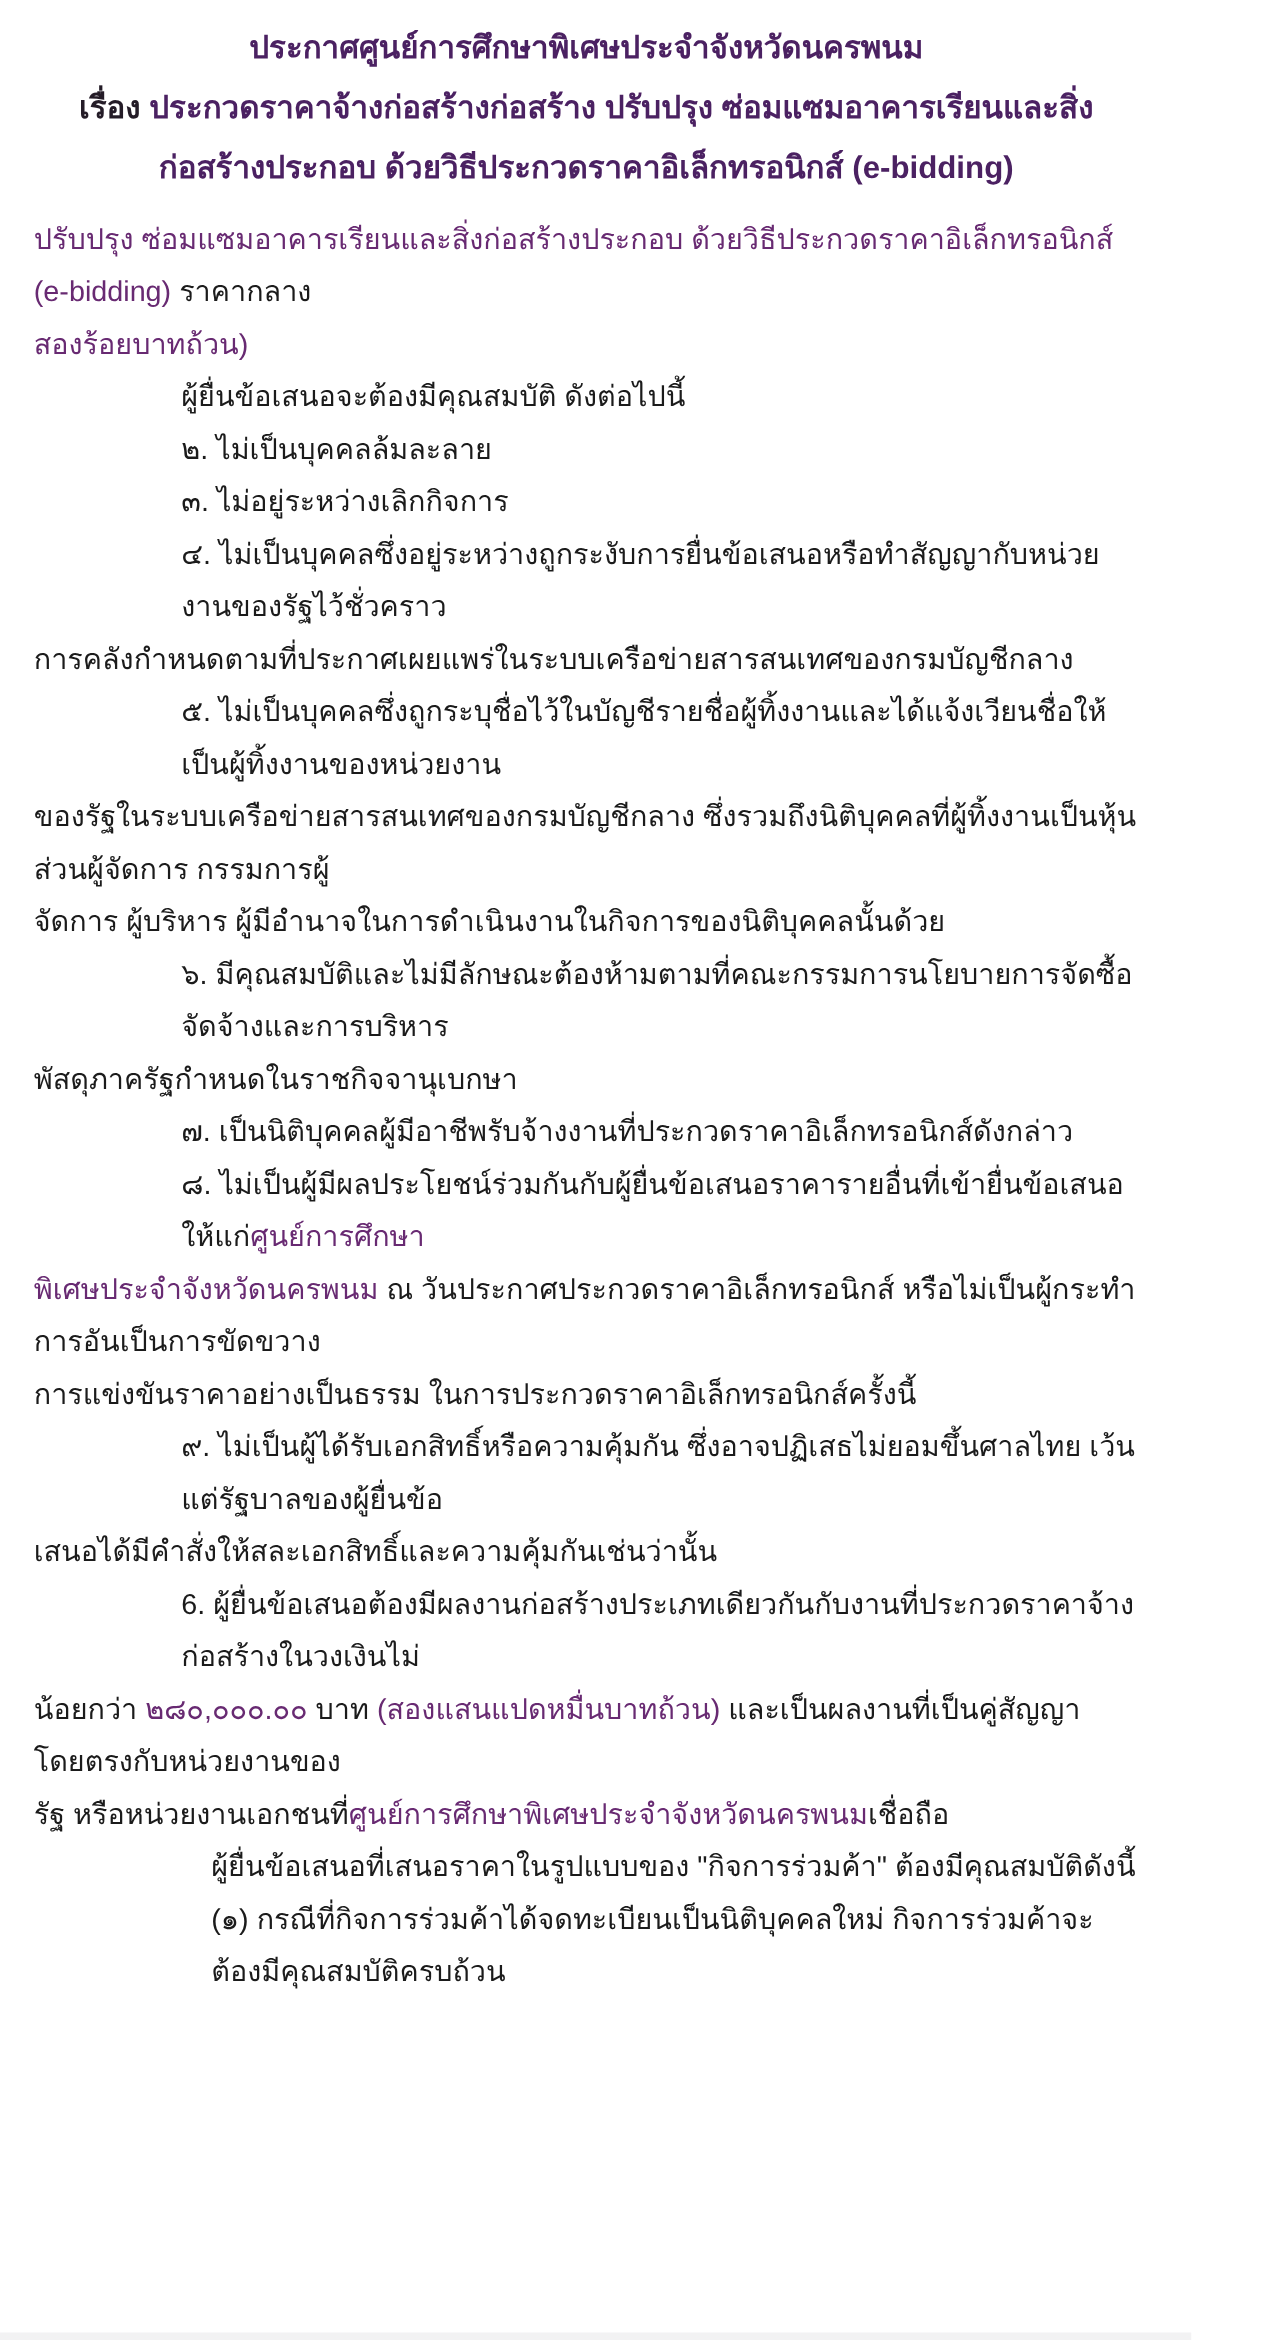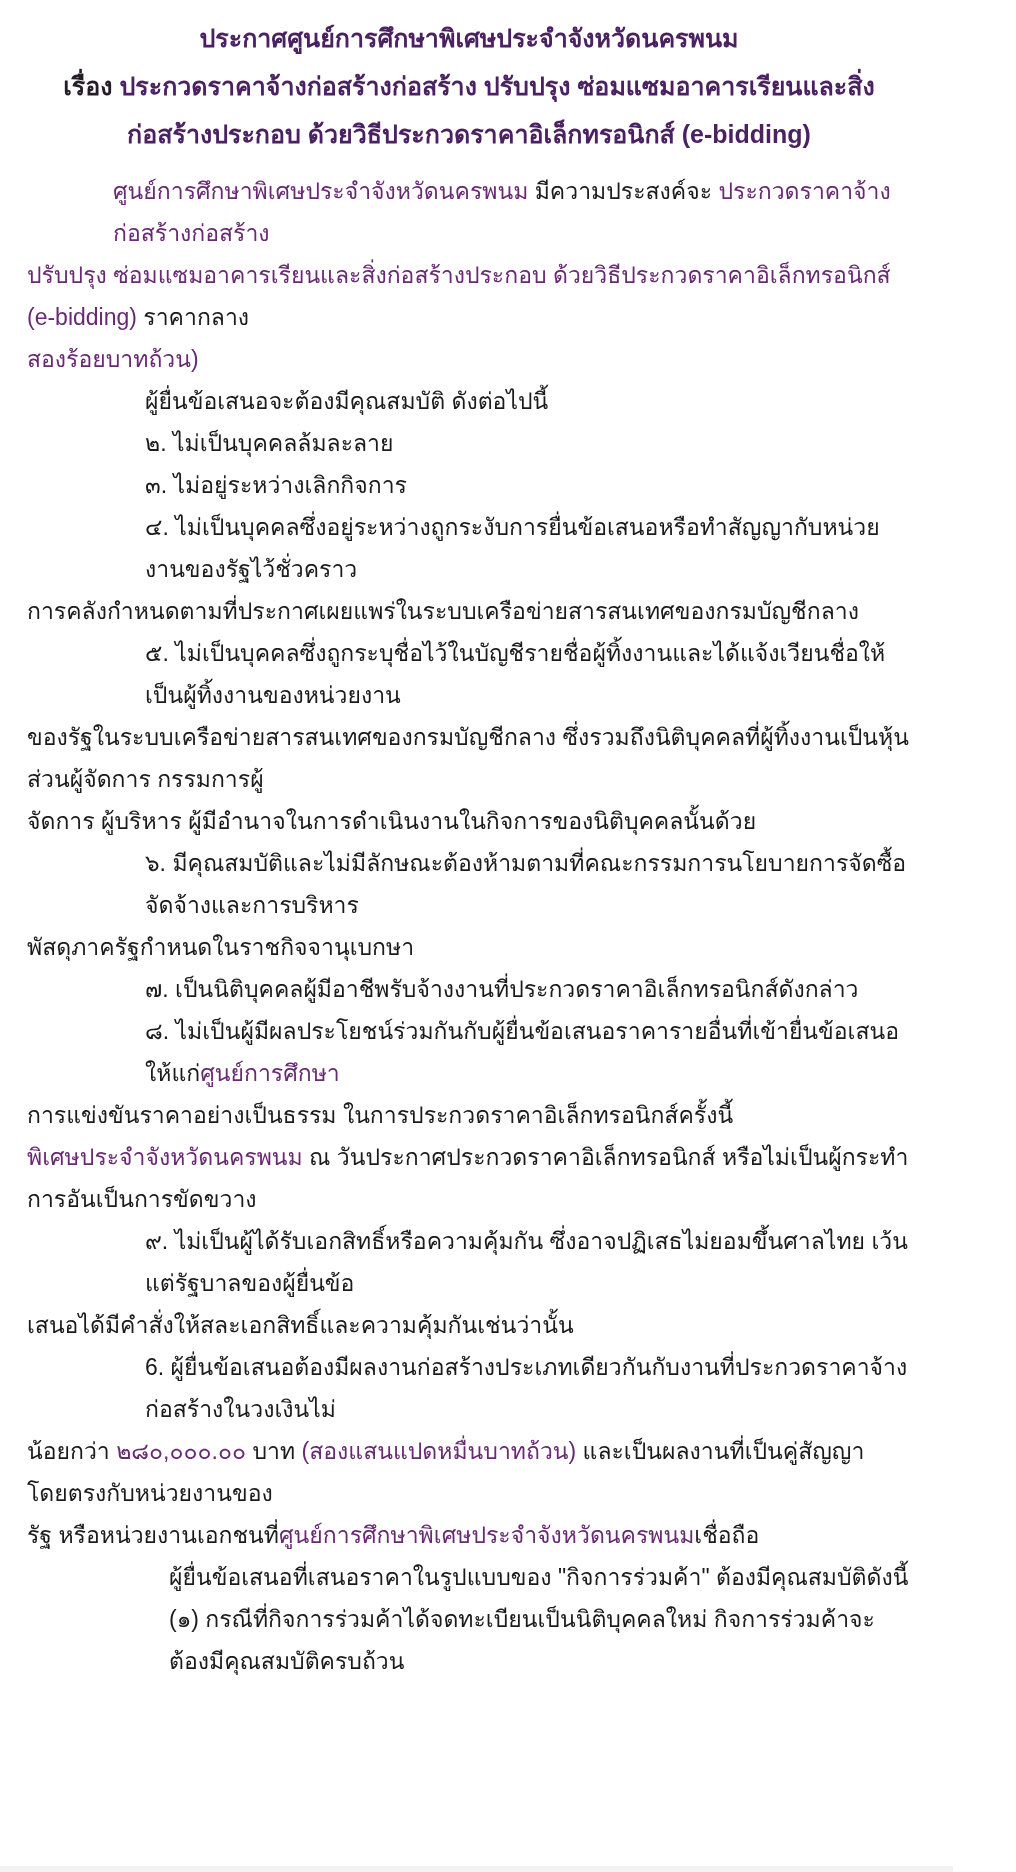--- a/index.html
+++ b/index.html
@@ -46,37 +46,36 @@
   <div class="hdr">
     <div>
       <span class="h">ประกาศศูนย์การศึกษาพิเศษประจำจังหวัดนครพนม</span>
     </div>
     <div>
       <span class="hk">เรื่อง </span><span class="h">ประกวดราคาจ้างก่อสร้างก่อสร้าง ปรับปรุง ซ่อมแซมอาคารเรียนและสิ่งก่อสร้างประกอบ ด้วยวิธีประกวดราคาอิเล็กทรอนิกส์ (e-bidding)</span>
     </div>
   </div>
 
   <div class="doc-body">
-      <div class="line in-p"><span class="seg-a">ศูนย์การศึกษาพิเศษประจำจังหวัดนครพนม </span><span class="seg-k">มีความประสงค์จะ </span><span class="seg-a">ประกวดราคาจ้างก่อสร้างก่อสร้าง</span></div>
       <div class="line"><span class="seg-a">ปรับปรุง ซ่อมแซมอาคารเรียนและสิ่งก่อสร้างประกอบ ด้วยวิธีประกวดราคาอิเล็กทรอนิกส์ (e-bidding) </span><span class="seg-k">ราคากลาง</span></div>
       <div class="line"><span class="seg-a">สองร้อยบาทถ้วน)</span></div>
       <div class="line in-l"><span class="seg-k">ผู้ยื่นข้อเสนอจะต้องมีคุณสมบัติ ดังต่อไปนี้</span></div>
       <div class="line in-l"><span class="seg-k">๒. ไม่เป็นบุคคลล้มละลาย</span></div>
       <div class="line in-l"><span class="seg-k">๓. ไม่อยู่ระหว่างเลิกกิจการ</span></div>
       <div class="line in-l"><span class="seg-k">๔. ไม่เป็นบุคคลซึ่งอยู่ระหว่างถูกระงับการยื่นข้อเสนอหรือทำสัญญากับหน่วยงานของรัฐไว้ชั่วคราว</span></div>
       <div class="line"><span class="seg-k">การคลังกำหนดตามที่ประกาศเผยแพร่ในระบบเครือข่ายสารสนเทศของกรมบัญชีกลาง</span></div>
       <div class="line in-l"><span class="seg-k">๕. ไม่เป็นบุคคลซึ่งถูกระบุชื่อไว้ในบัญชีรายชื่อผู้ทิ้งงานและได้แจ้งเวียนชื่อให้เป็นผู้ทิ้งงานของหน่วยงาน</span></div>
       <div class="line"><span class="seg-k">ของรัฐในระบบเครือข่ายสารสนเทศของกรมบัญชีกลาง ซึ่งรวมถึงนิติบุคคลที่ผู้ทิ้งงานเป็นหุ้นส่วนผู้จัดการ กรรมการผู้</span></div>
       <div class="line"><span class="seg-k">จัดการ ผู้บริหาร ผู้มีอำนาจในการดำเนินงานในกิจการของนิติบุคคลนั้นด้วย</span></div>
       <div class="line in-l"><span class="seg-k">๖. มีคุณสมบัติและไม่มีลักษณะต้องห้ามตามที่คณะกรรมการนโยบายการจัดซื้อจัดจ้างและการบริหาร</span></div>
       <div class="line"><span class="seg-k">พัสดุภาครัฐกำหนดในราชกิจจานุเบกษา</span></div>
       <div class="line in-l"><span class="seg-k">๗. เป็นนิติบุคคลผู้มีอาชีพรับจ้างงานที่ประกวดราคาอิเล็กทรอนิกส์ดังกล่าว</span></div>
       <div class="line in-l"><span class="seg-k">๘. ไม่เป็นผู้มีผลประโยชน์ร่วมกันกับผู้ยื่นข้อเสนอราคารายอื่นที่เข้ายื่นข้อเสนอให้แก่</span><span class="seg-a">ศูนย์การศึกษา</span></div>
+      <div class="line"><span class="seg-a">พิเศษประจำจังหวัดนครพนม </span><span class="seg-k">ณ วันประกาศประกวดราคาอิเล็กทรอนิกส์ หรือไม่เป็นผู้กระทำการอันเป็นการขัดขวาง</span></div>
       <div class="line"><span class="seg-k">การแข่งขันราคาอย่างเป็นธรรม ในการประกวดราคาอิเล็กทรอนิกส์ครั้งนี้</span></div>
-      <div class="line"><span class="seg-a">พิเศษประจำจังหวัดนครพนม </span><span class="seg-k">ณ วันประกาศประกวดราคาอิเล็กทรอนิกส์ หรือไม่เป็นผู้กระทำการอันเป็นการขัดขวาง</span></div>
       <div class="line in-l"><span class="seg-k">๙. ไม่เป็นผู้ได้รับเอกสิทธิ์หรือความคุ้มกัน ซึ่งอาจปฏิเสธไม่ยอมขึ้นศาลไทย เว้นแต่รัฐบาลของผู้ยื่นข้อ</span></div>
       <div class="line"><span class="seg-k">เสนอได้มีคำสั่งให้สละเอกสิทธิ์และความคุ้มกันเช่นว่านั้น</span></div>
       <div class="line in-l"><span class="seg-k">6. ผู้ยื่นข้อเสนอต้องมีผลงานก่อสร้างประเภทเดียวกันกับงานที่ประกวดราคาจ้างก่อสร้างในวงเงินไม่</span></div>
       <div class="line"><span class="seg-k">น้อยกว่า </span><span class="seg-a">๒๘๐,๐๐๐.๐๐</span><span class="seg-k"> บาท </span><span class="seg-a">(สองแสนแปดหมื่นบาทถ้วน)</span><span class="seg-k"> และเป็นผลงานที่เป็นคู่สัญญาโดยตรงกับหน่วยงานของ</span></div>
       <div class="line"><span class="seg-k">รัฐ หรือหน่วยงานเอกชนที่</span><span class="seg-a">ศูนย์การศึกษาพิเศษประจำจังหวัดนครพนม</span><span class="seg-k">เชื่อถือ</span></div>
       <div class="line in-s"><span class="seg-k">ผู้ยื่นข้อเสนอที่เสนอราคาในรูปแบบของ "กิจการร่วมค้า" ต้องมีคุณสมบัติดังนี้</span></div>
       <div class="line in-s"><span class="seg-k">(๑) กรณีที่กิจการร่วมค้าได้จดทะเบียนเป็นนิติบุคคลใหม่ กิจการร่วมค้าจะต้องมีคุณสมบัติครบถ้วน</span></div>
     </div>
 
   <div class="page-bottom-edge"></div>

